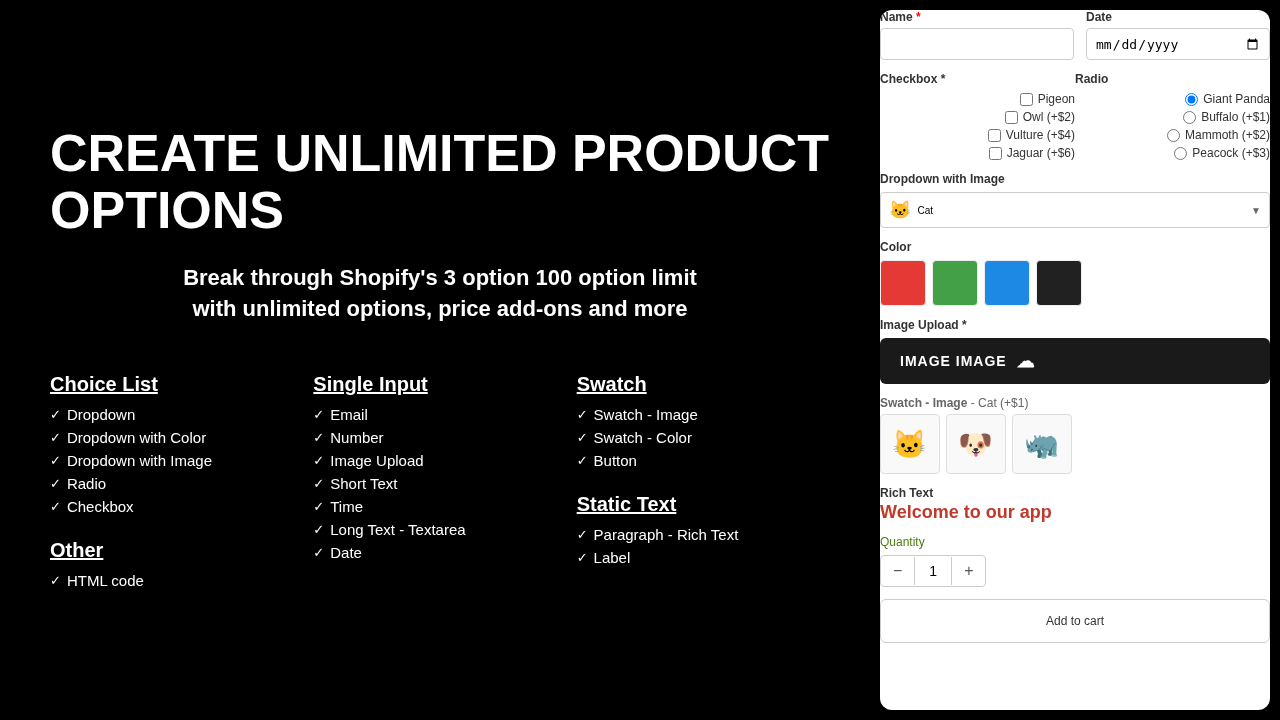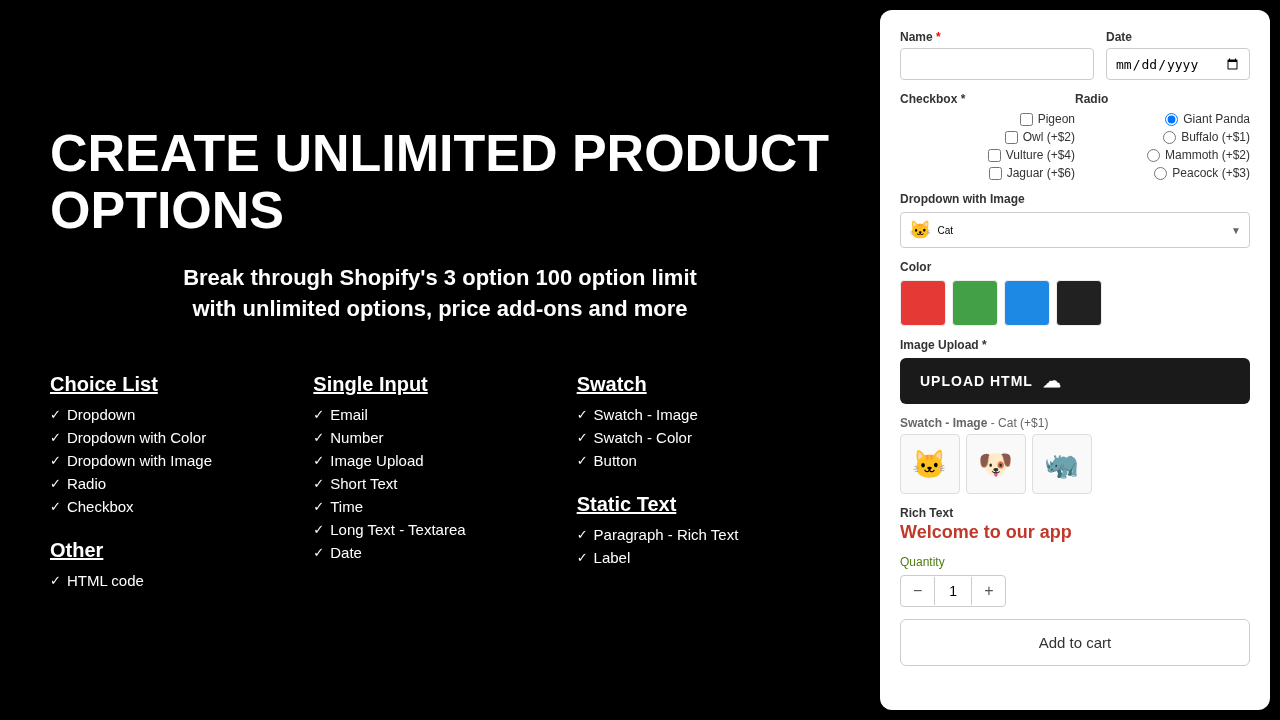--- a/index.html
+++ b/index.html
@@ -60,21 +60,20 @@
     }
     .feature-col ul li .check {
       color: #fff;
       font-size: 13px;
     }
     .right-panel {
       width: 390px;
       background: #fff;
       border-radius: 12px;
       margin: 10px 10px 10px 0;
-      padding: 20px;
       overflow-y: auto;
       display: flex;
       flex-direction: column;
       gap: 12px;
     }
     .form-row {
       display: flex;
       gap: 12px;
     }
     .form-group {
@@ -228,21 +227,21 @@
       padding: 6px 14px;
       font-size: 14px;
       border-left: 1px solid #ccc;
       border-right: 1px solid #ccc;
     }
     .add-to-cart-btn {
       background: #fff;
       border: 1px solid #ccc;
       border-radius: 6px;
       padding: 14px;
-      font-size: 15px;
+      font-size: 12px;
       cursor: pointer;
       width: 100%;
       color: #333;
     }
     .swatch-images-label {
       font-size: 12px;
       color: #666;
       margin-bottom: 4px;
     }
     .swatch-cat-label {
@@ -353,21 +352,21 @@
       <div class="color-swatch" style="background:#e53935;"></div>
       <div class="color-swatch" style="background:#43a047;"></div>
       <div class="color-swatch" style="background:#1e88e5;"></div>
       <div class="color-swatch" style="background:#212121;"></div>
     </div>
   </div>
 
   <div>
     <div class="section-label">Image Upload <span class="req">*</span></div>
     <button class="upload-btn">
-      <span>UPLOAD HTML</span>
+      <span>IMAGE IMAGE</span>
       <span style="font-size:18px;">☁</span>
     </button>
   </div>
 
   <div>
     <div class="swatch-images-label">
       <strong>Swatch - Image</strong>
       <span class="swatch-cat-label"> - <span>Cat (+$1)</span></span>
     </div>
     <div class="swatch-images">

